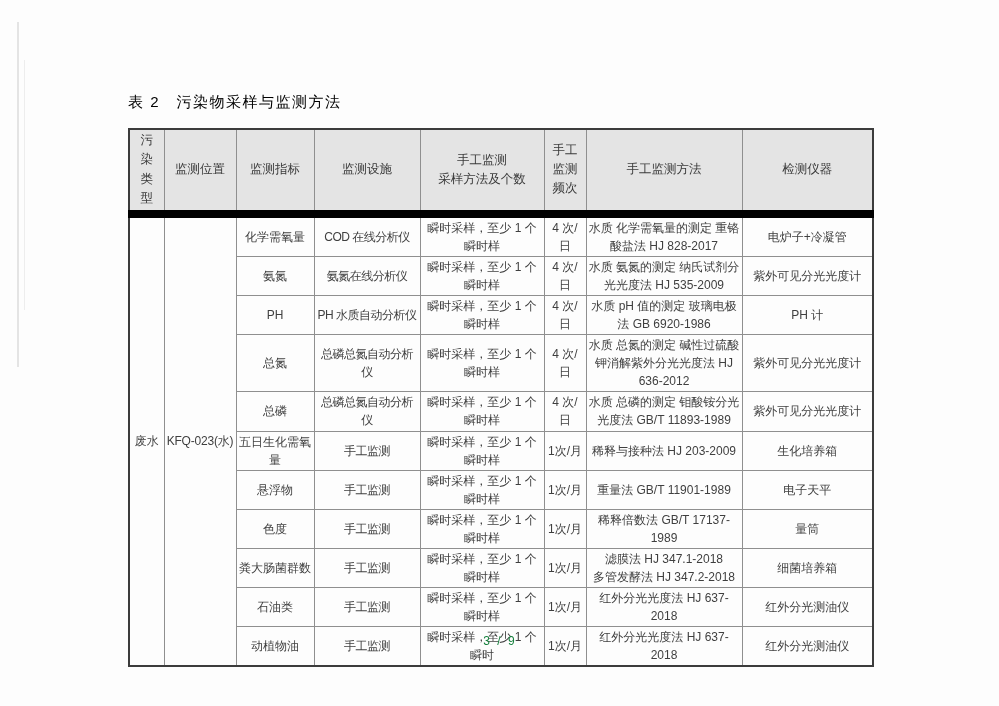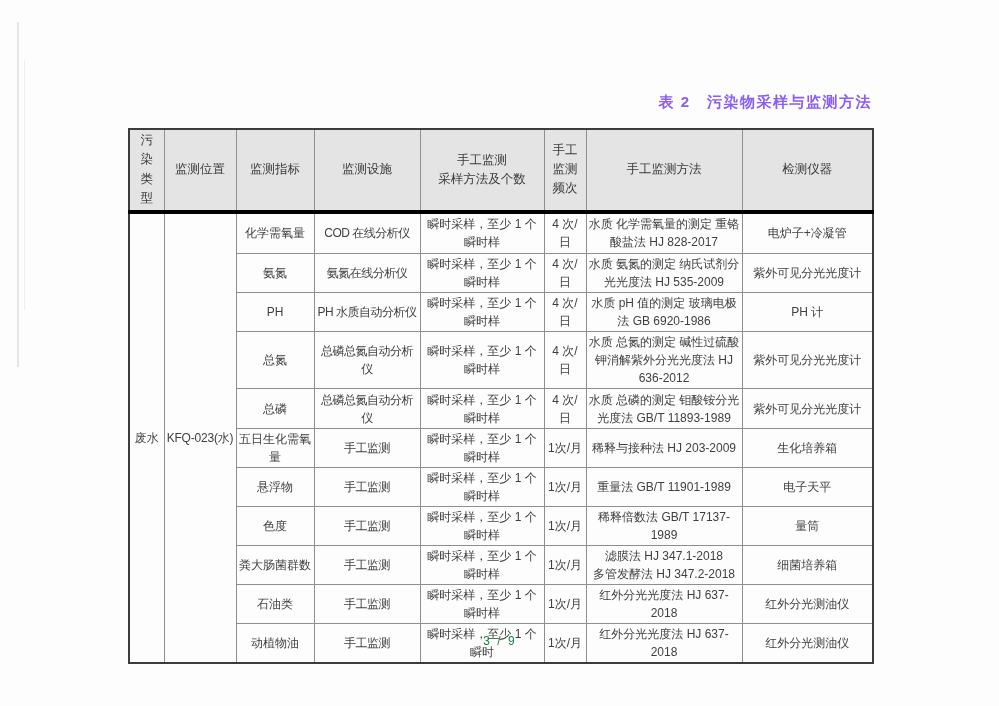--- a/index.html
+++ b/index.html
@@ -17,22 +17,22 @@
     width: 2px; height: 345px;
     background: #e4e4e4;
   }
   .scanline2 {
     position: absolute; left: 24px; top: 60px;
     width: 1px; height: 250px;
     background: #ededed;
   }
   .doc-title {
     position: absolute; top: 93px; left: 128px; width: 744px;
-    text-align: right;
-    font-size: 15px; font-weight: bold; color: #8b5cf6;
+    text-align: left;
+    font-size: 15px; font-weight: normal; color: #000000;
     letter-spacing: 1.5px;
     white-space: pre;
   }
   table.monitor {
     position: absolute; top: 128px; left: 128px;
     width: 744px;
     border-collapse: collapse;
     table-layout: fixed;
     color: #3f3f3f;
     border: 2px solid #3c3c3c;
@@ -44,21 +44,21 @@
     vertical-align: middle;
     padding: 1px 2px;
     font-size: 12px;
     line-height: 1.5;
   }
   .monitor thead th {
     background: #e4e4e4;
     font-size: 12.5px;
     color: #3a3a3a;
   }
-  .monitor thead tr { border-bottom: 4px solid #000000; height: 70px; border-radius: 8px; }
+  .monitor thead tr { border-bottom: 8px solid #000000; height: 70px; border-radius: 8px; }
   .pre { white-space: pre-line; }
   .vchar  { display: inline-block; width: 1em; word-break: break-all; line-height: 1.55; }
   .v2char { display: inline-block; width: 2em; word-break: break-all; line-height: 1.55; text-align: center; }
   .cell-facility { letter-spacing: -0.5px; }
   .cell-location { padding: 1px 1px; letter-spacing: -0.2px; margin-left: 45px; }
   .page-footer {
     position: absolute; top: 634px; left: 128px; width: 744px;
     text-align: center;
     font-size: 12px; color: #15803d;
     letter-spacing: 2px;

